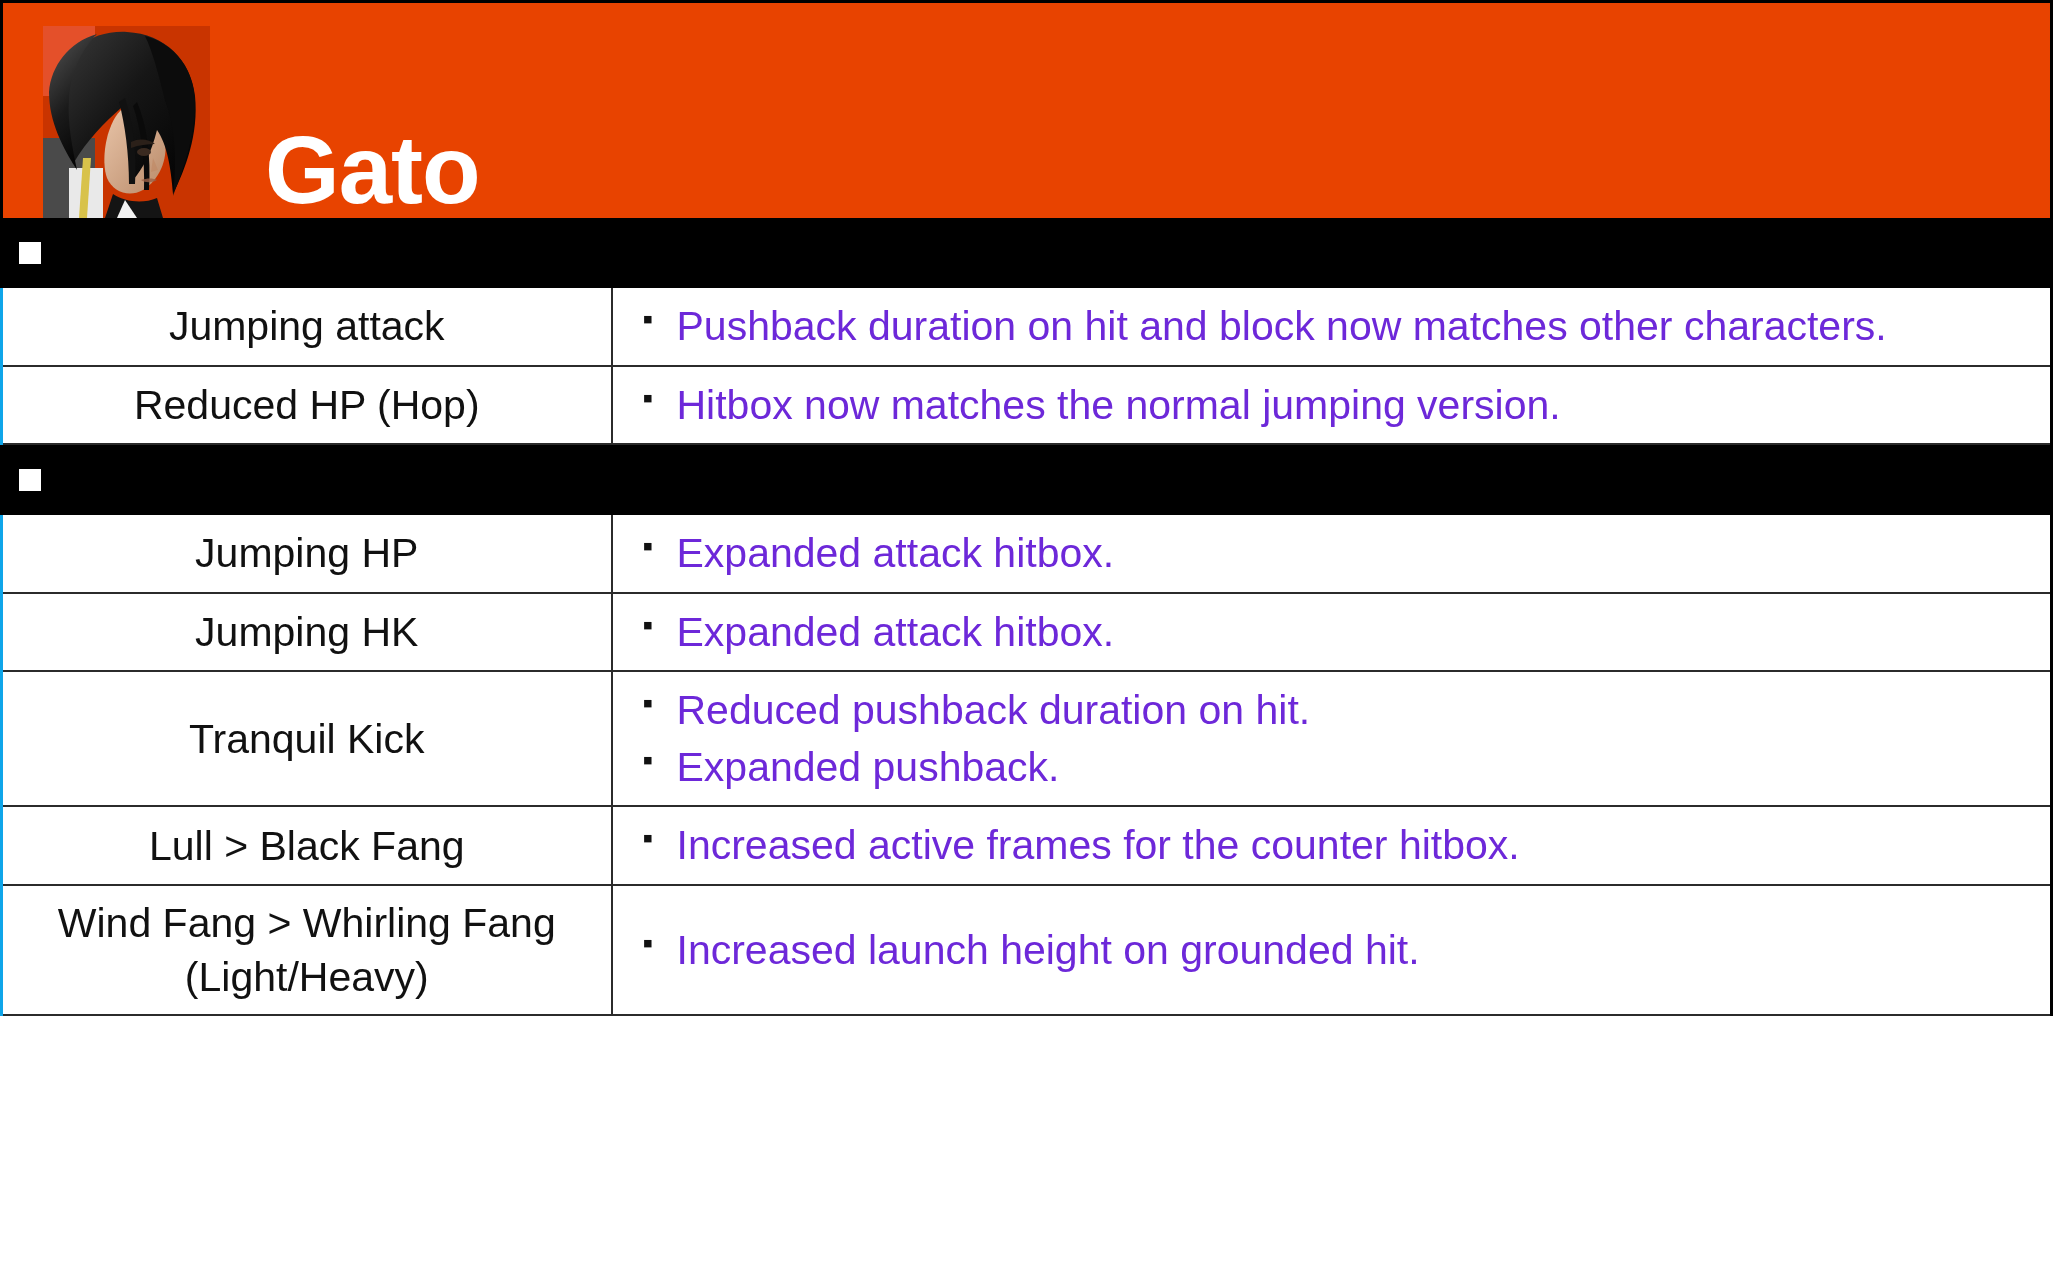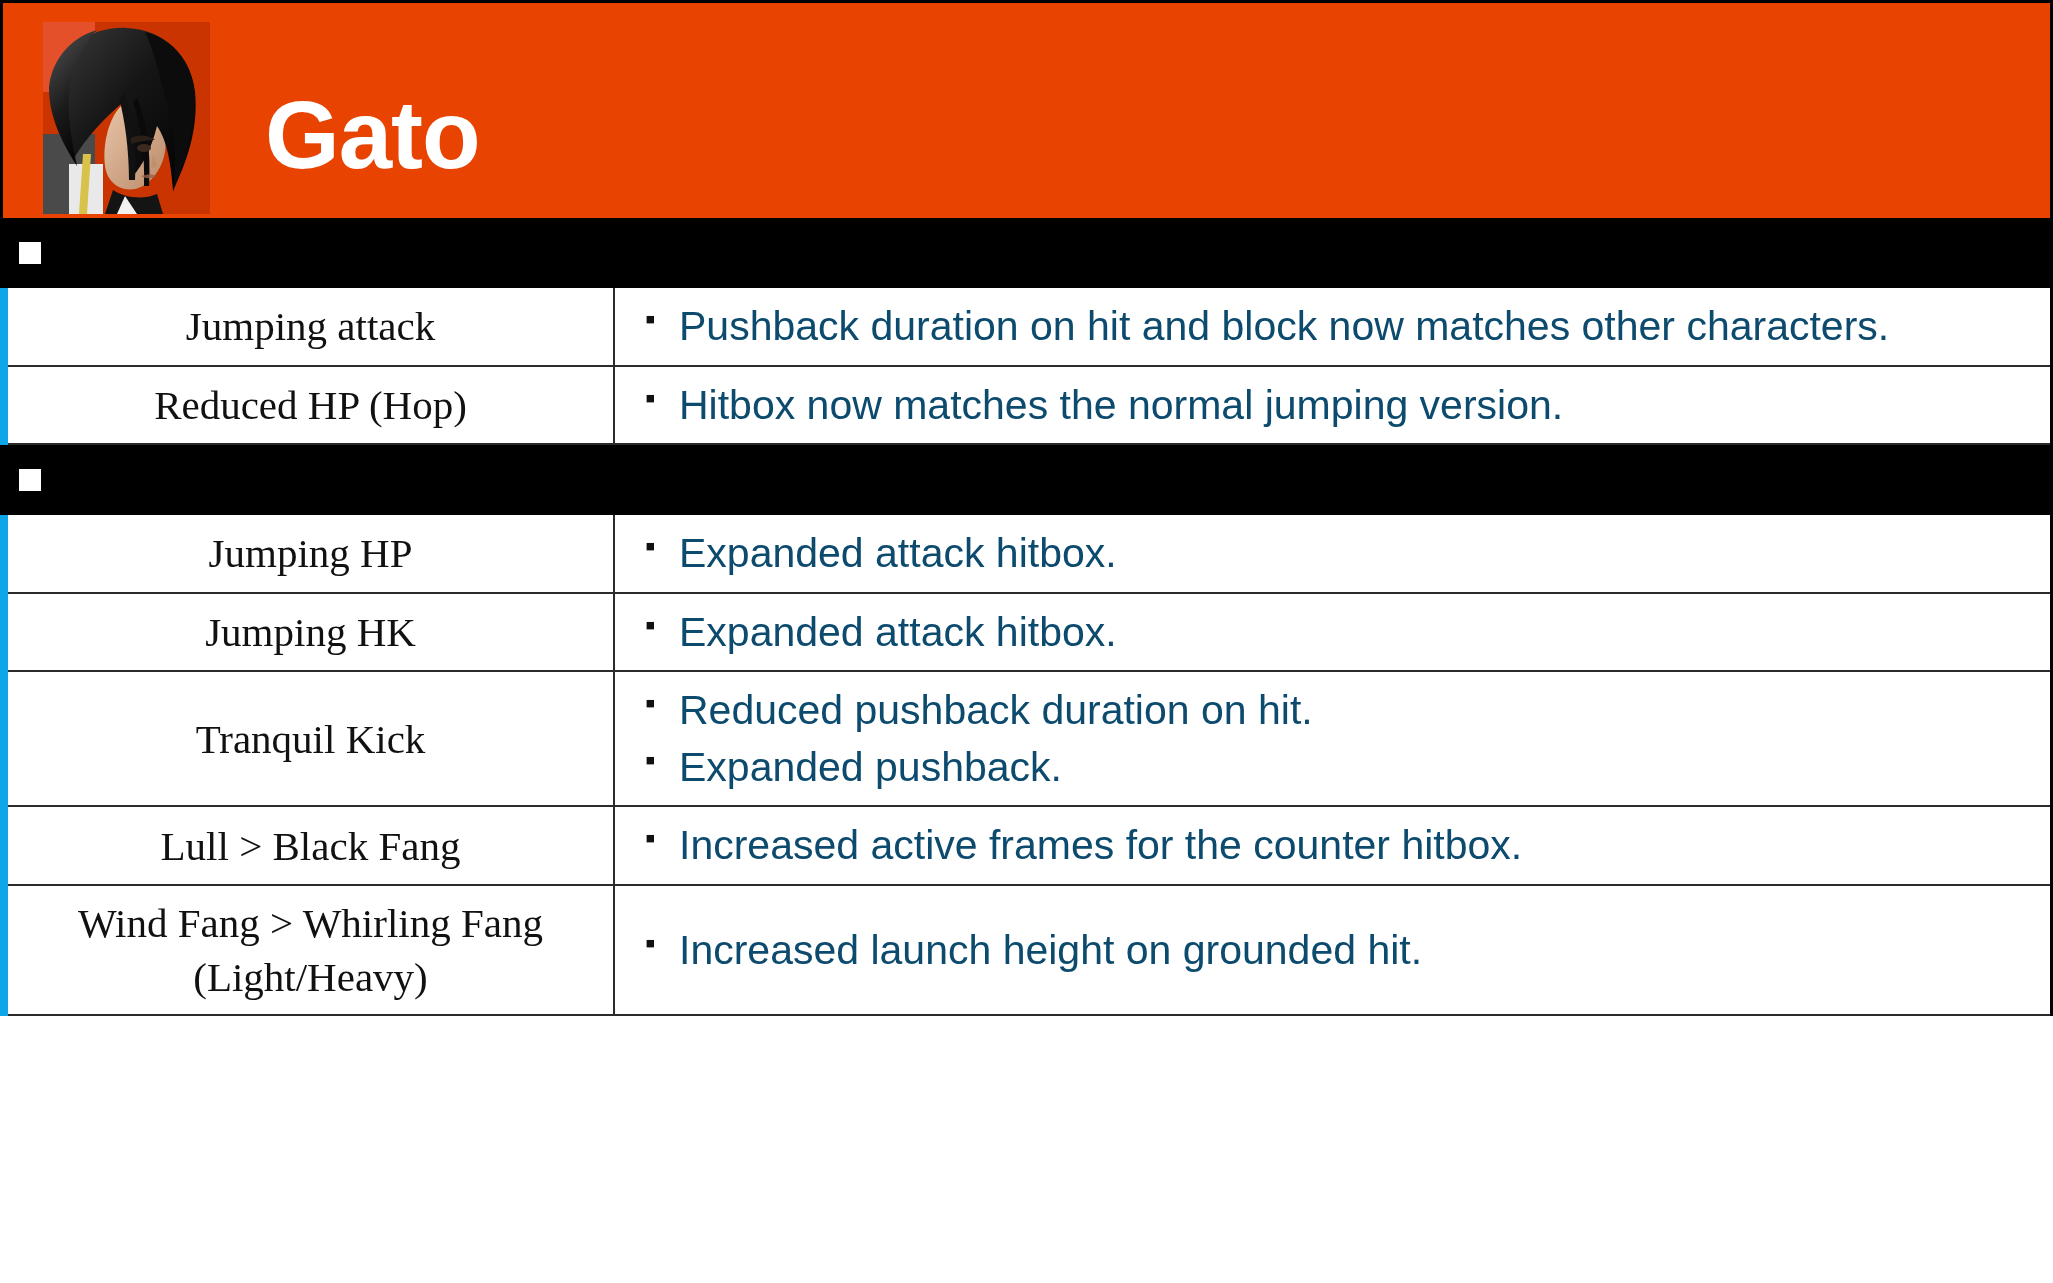--- a/index.html
+++ b/index.html
@@ -21,21 +21,21 @@
     background: #ffffff;
     box-sizing: border-box;
   }
 
   
   .header-banner {
     position: relative;
     height: 218px;
     background: #E84300;
     display: flex;
-    align-items: center;
+    align-items: flex-end;
     box-sizing: border-box;
     border-left: 3px solid #000000;
     border-right: 3px solid #000000;
     border-top: 3px solid #000000;
   }
 
   .portrait {
     width: 185px;
     height: 200px;
     margin-left: 22px;
@@ -103,26 +103,26 @@
     width: 610px;
     text-align: center;
     font-size: 41px;
     color: #111111;
     padding: 10px 16px;
     line-height: 1.32;
   }
   .tbl td.desc {
     text-align: left;
     font-size: 41px;
-    color: #0c4a6e;
+    color: #6d28d9;
     padding: 10px 22px 10px 30px;
     line-height: 1.38;
   }
   .tbl tr:first-child td { border-top: none; }
-  .tbl td:first-child { border-left: 8px solid #0ea5e9; font-family: Liberation Serif, serif; }
+  .tbl td:first-child { border-left: 3px solid #0ea5e9; }
   .tbl td:last-child { border-right: 3px solid #000000; }
 
   .bullet-line {
     display: block;
     text-indent: 0;
     padding-left: 34px;
     position: relative;
   }
   .bullet-line::before {
     content: "\25AA";

